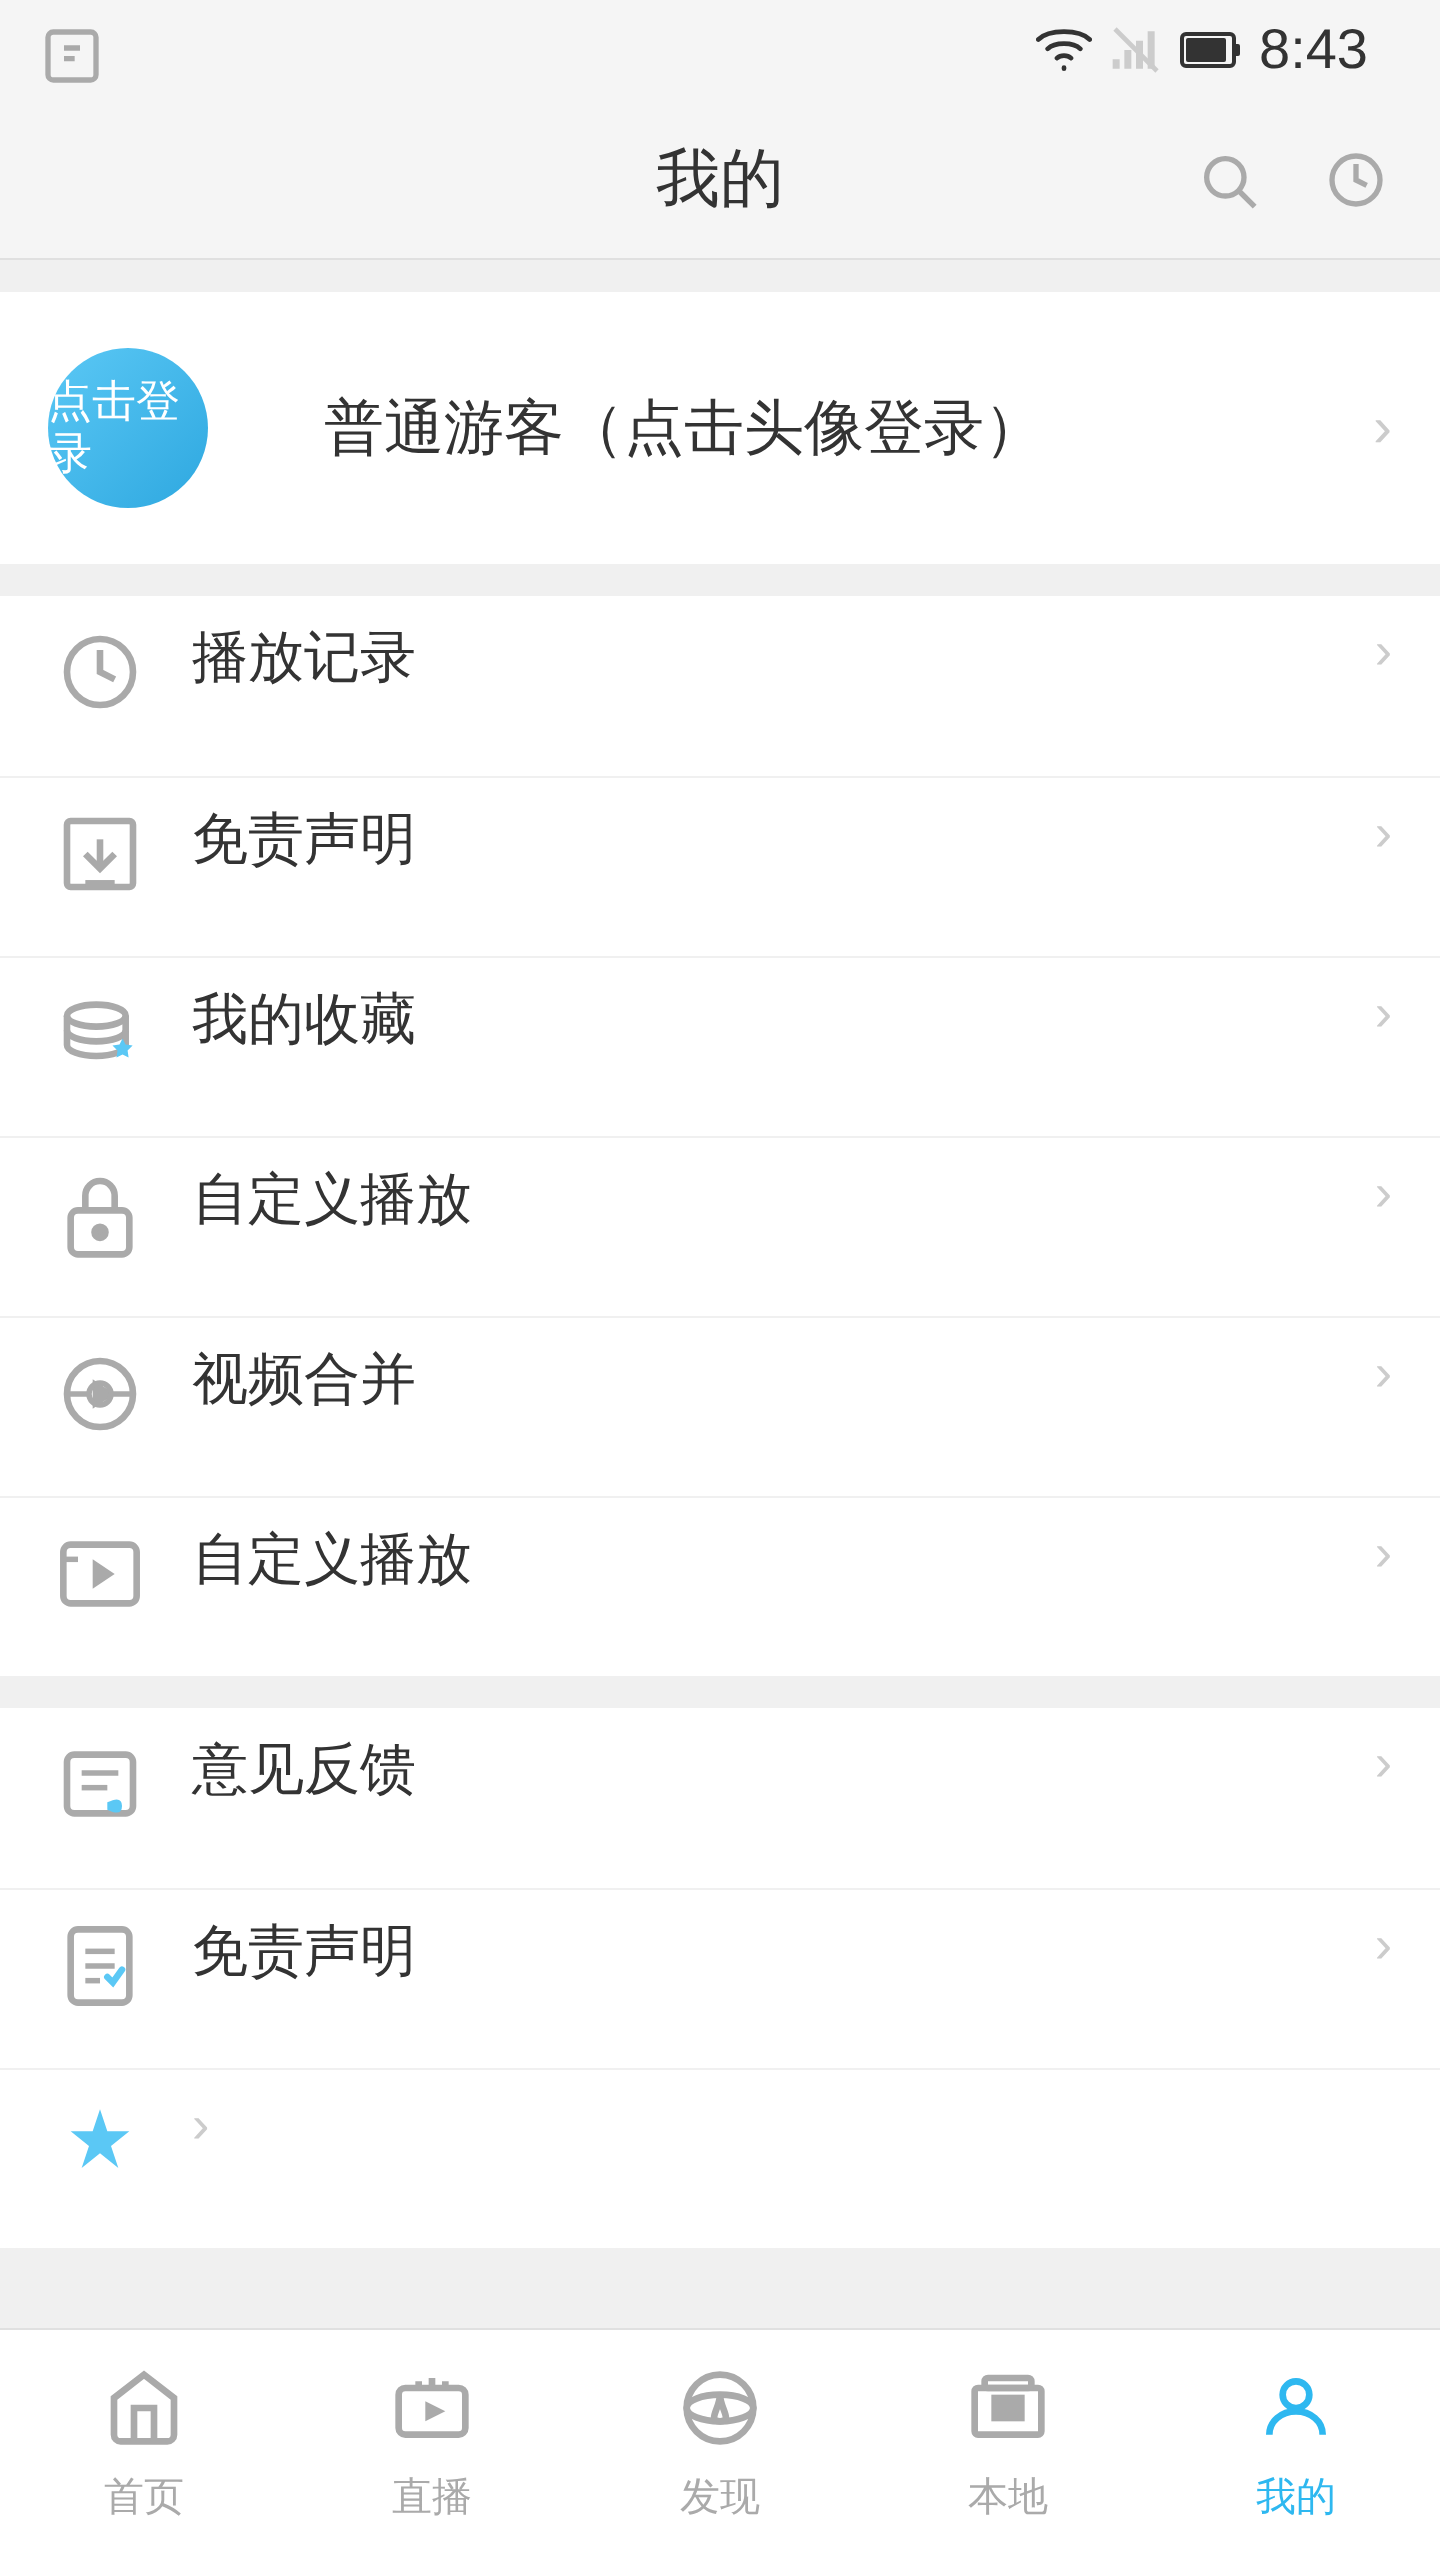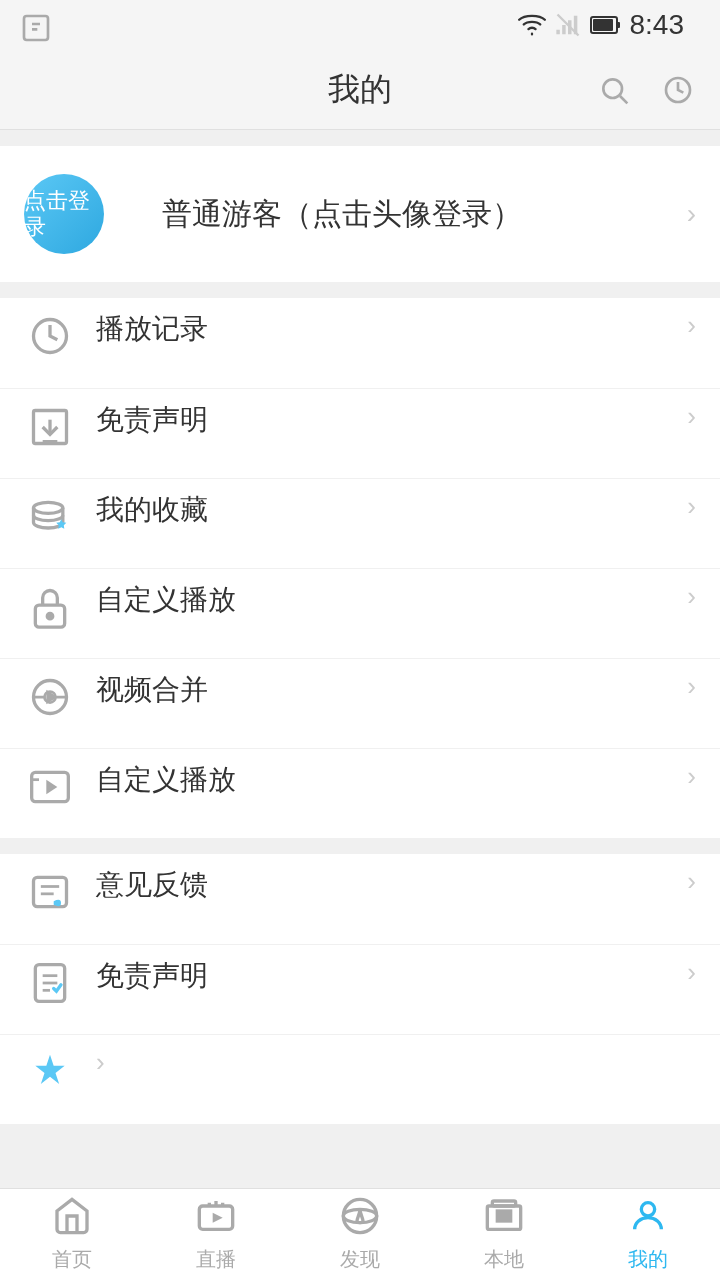--- a/index.html
+++ b/index.html
@@ -157,21 +157,21 @@
       font-size: 28px;
       color: #333;
     }
     .menu-chevron {
       color: #ccc;
       font-size: 26px;
     }
 
     
     .bottom-nav {
-      height: 92px;
+      height: 116px;
       background: #fff;
       border-top: 1px solid #e0e0e0;
       display: flex;
       align-items: stretch;
       text-align: center;
     }
     .nav-item {
       flex: 1;
       display: flex;
       flex-direction: column;

